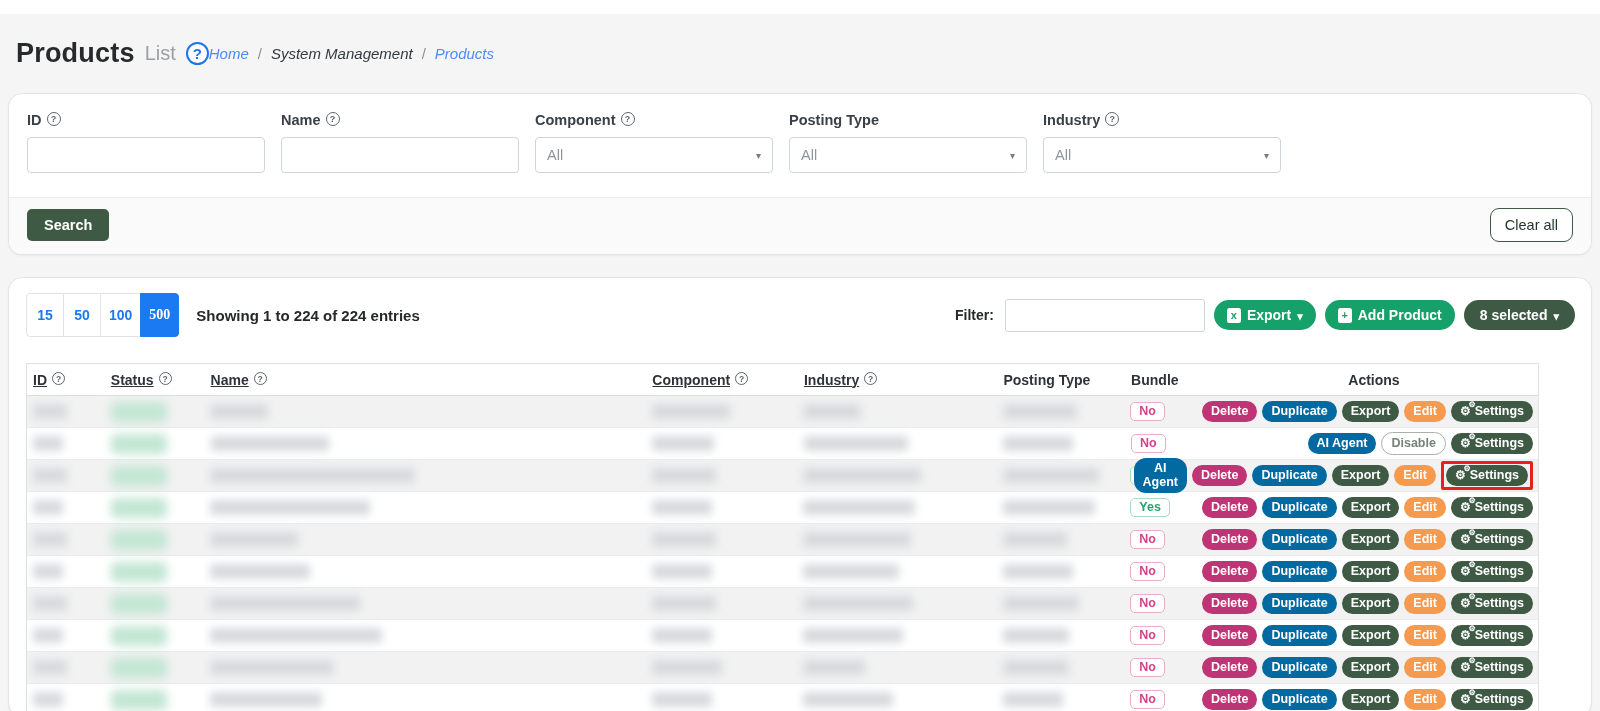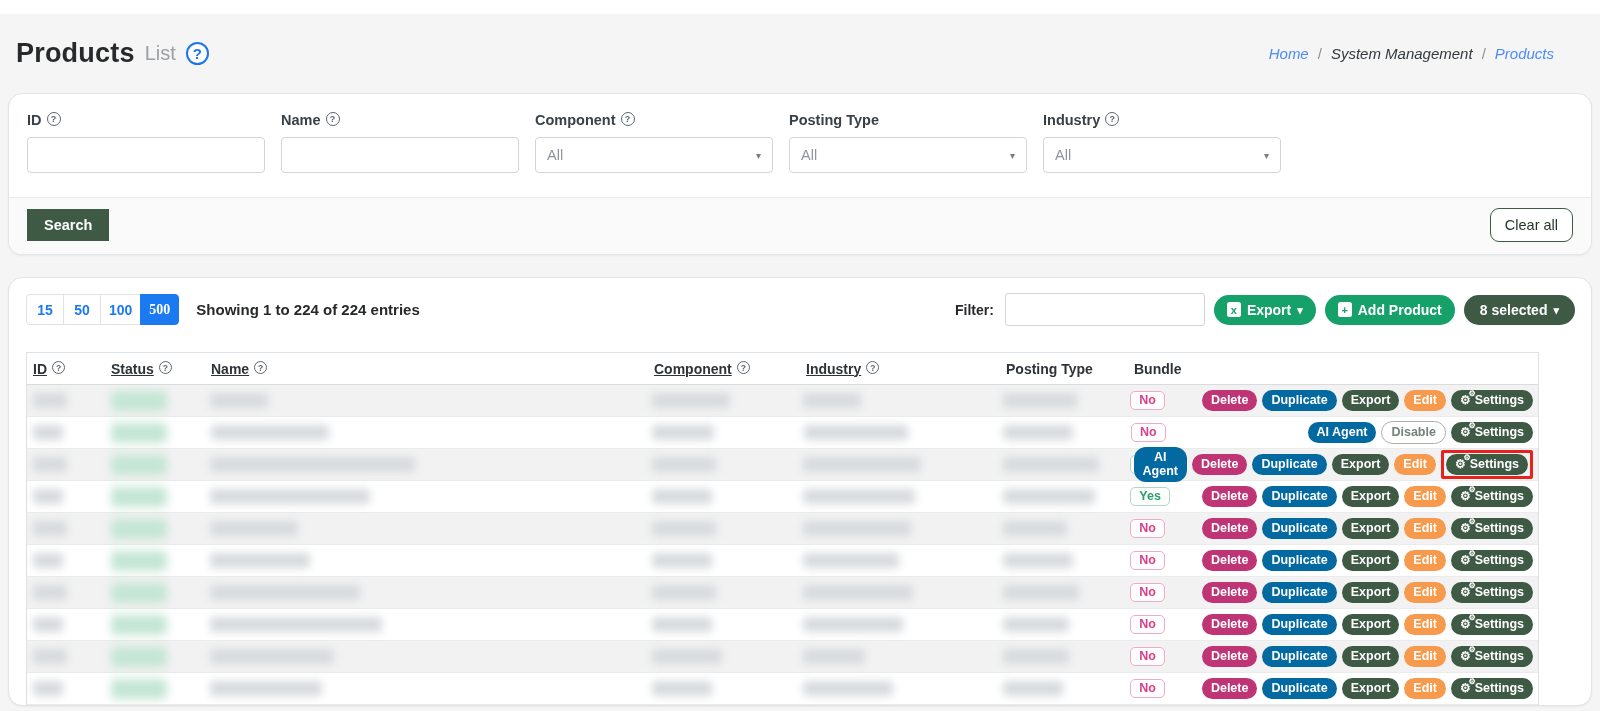--- a/index.html
+++ b/index.html
@@ -2,21 +2,21 @@
 <html><head>
 <meta charset="utf-8">
 <style>
   * { margin:0; padding:0; box-sizing:border-box; }
   html,body { width:1600px; height:711px; overflow:hidden; background:#f4f5f4;
     font-family:"Liberation Sans", sans-serif; }
   .topstrip { height:14px; background:#ffffff; }
   .page { padding:0 8px; }
 
   
-  .page-header { display:flex; justify-content:space-between; align-items:center;
+  .page-header { display:flex; align-items:center;
     padding:24px 10px 24px 8px; }
   .title-group { display:flex; align-items:center; gap:10px; }
   .page-title { font-size:27px; font-weight:700; color:#27292b; letter-spacing:.2px;}
   .page-subtitle { font-size:20px; color:#9ba0a5; font-weight:400; }
   .big-q { width:23px; height:23px; border:2.5px solid #1b74f0; border-radius:50%;
     color:#1b74f0; font-size:15px; font-weight:800; display:inline-flex;
     align-items:center; justify-content:center; cursor:pointer; background:#fff; }
   .breadcrumb { font-size:15px; font-style:italic; display:flex; gap:9px; align-items:center; padding-right:28px;}
   .bc-link { color:#4d8bf7; cursor:pointer; }
   .bc-text { color:#33393f; }
@@ -37,29 +37,29 @@
   .finput { width:100%; height:36px; border:1px solid #cfd5da; border-radius:4px;
     padding:0 10px; font-size:14px; color:#333; background:#fff; outline:none; }
   .fselect { width:100%; height:36px; border:1px solid #cfd5da; border-radius:4px;
     display:flex; align-items:center; justify-content:space-between; padding:0 11px;
     cursor:pointer; background:#fff; }
   .fsel-val { color:#8d959c; font-size:14.5px; }
   .caret { color:#777e84; font-size:10px; }
   .filter-footer { display:flex; justify-content:space-between; align-items:center;
     background:#fafafa; border-top:1px solid #ececec; padding:10px 18px 12px 18px; }
   .btn-search { background:#3e5a44; color:#fff; font-size:14.5px; font-weight:700;
-    border:none; border-radius:0; padding:8px 17px; cursor:pointer; }
+    border:none; border-radius:5px; padding:8px 17px; cursor:pointer; }
   .btn-clear { background:#fff; color:#24382a; font-size:14.5px;
     border:1px solid #3e5a44; border-radius:9px; padding:8px 14px; cursor:pointer; }
 
   
   .table-card { margin-top:22px; }
   .toolbar { display:flex; align-items:center; padding:15px 16px 26px 17px; }
   .pagesizes { display:inline-flex; }
-  .pg { min-width:38px; height:31px; background:#fff; border:1px solid #dfe3e6;
+  .pg { min-width:38px; height:44px; background:#fff; border:1px solid #dfe3e6;
     color:#1b7af2; font-size:14px; font-weight:600; cursor:pointer; margin-left:-1px;
     display:inline-flex; align-items:center; justify-content:center; padding:0 8px;}
   .pg:first-child { border-radius:4px 0 0 4px; margin-left:0; }
   .pg:last-child { border-radius:0 4px 4px 0; }
   .pg.active { background:#1b7af2; border-color:#1b7af2; color:#fff;font-family:Liberation Serif, serif; }
   .showing { font-size:15px; font-weight:700; color:#26282a; margin-left:17px;text-align:center; }
   .toolbar-right { margin-left:auto; display:flex; align-items:center; gap:9px; }
   .filter-lab { font-size:14px; font-weight:700; color:#26282a; margin-right:2px; }
   .tfilter { width:200px; height:33px; border:1px solid #cfd5da; border-radius:3px;
     padding:0 8px; font-size:14px; outline:none; }
@@ -221,20 +221,23 @@
           <div class="hcell c4 sortable">
             <span class="hlabel">Industry</span>
             <span class="qmark">?</span>
           </div>
           <div class="hcell c5">
             <span class="hlabel">Posting Type</span>
           </div>
           <div class="hcell c6">
             <span class="hlabel">Bundle</span>
           </div>
+          <div class="hcell c7">
+            <span class="hlabel">Actions</span>
+          </div>
         </div>
       <div class="tbody">
           <div class="trow odd">
             <div class="tcell c0">
               <span class="blob" style="width: 34px;"></span>
             </div>
             <div class="tcell c1">
               <span class="blob-status" style="width: 56px;"></span>
             </div>
             <div class="tcell c2">

